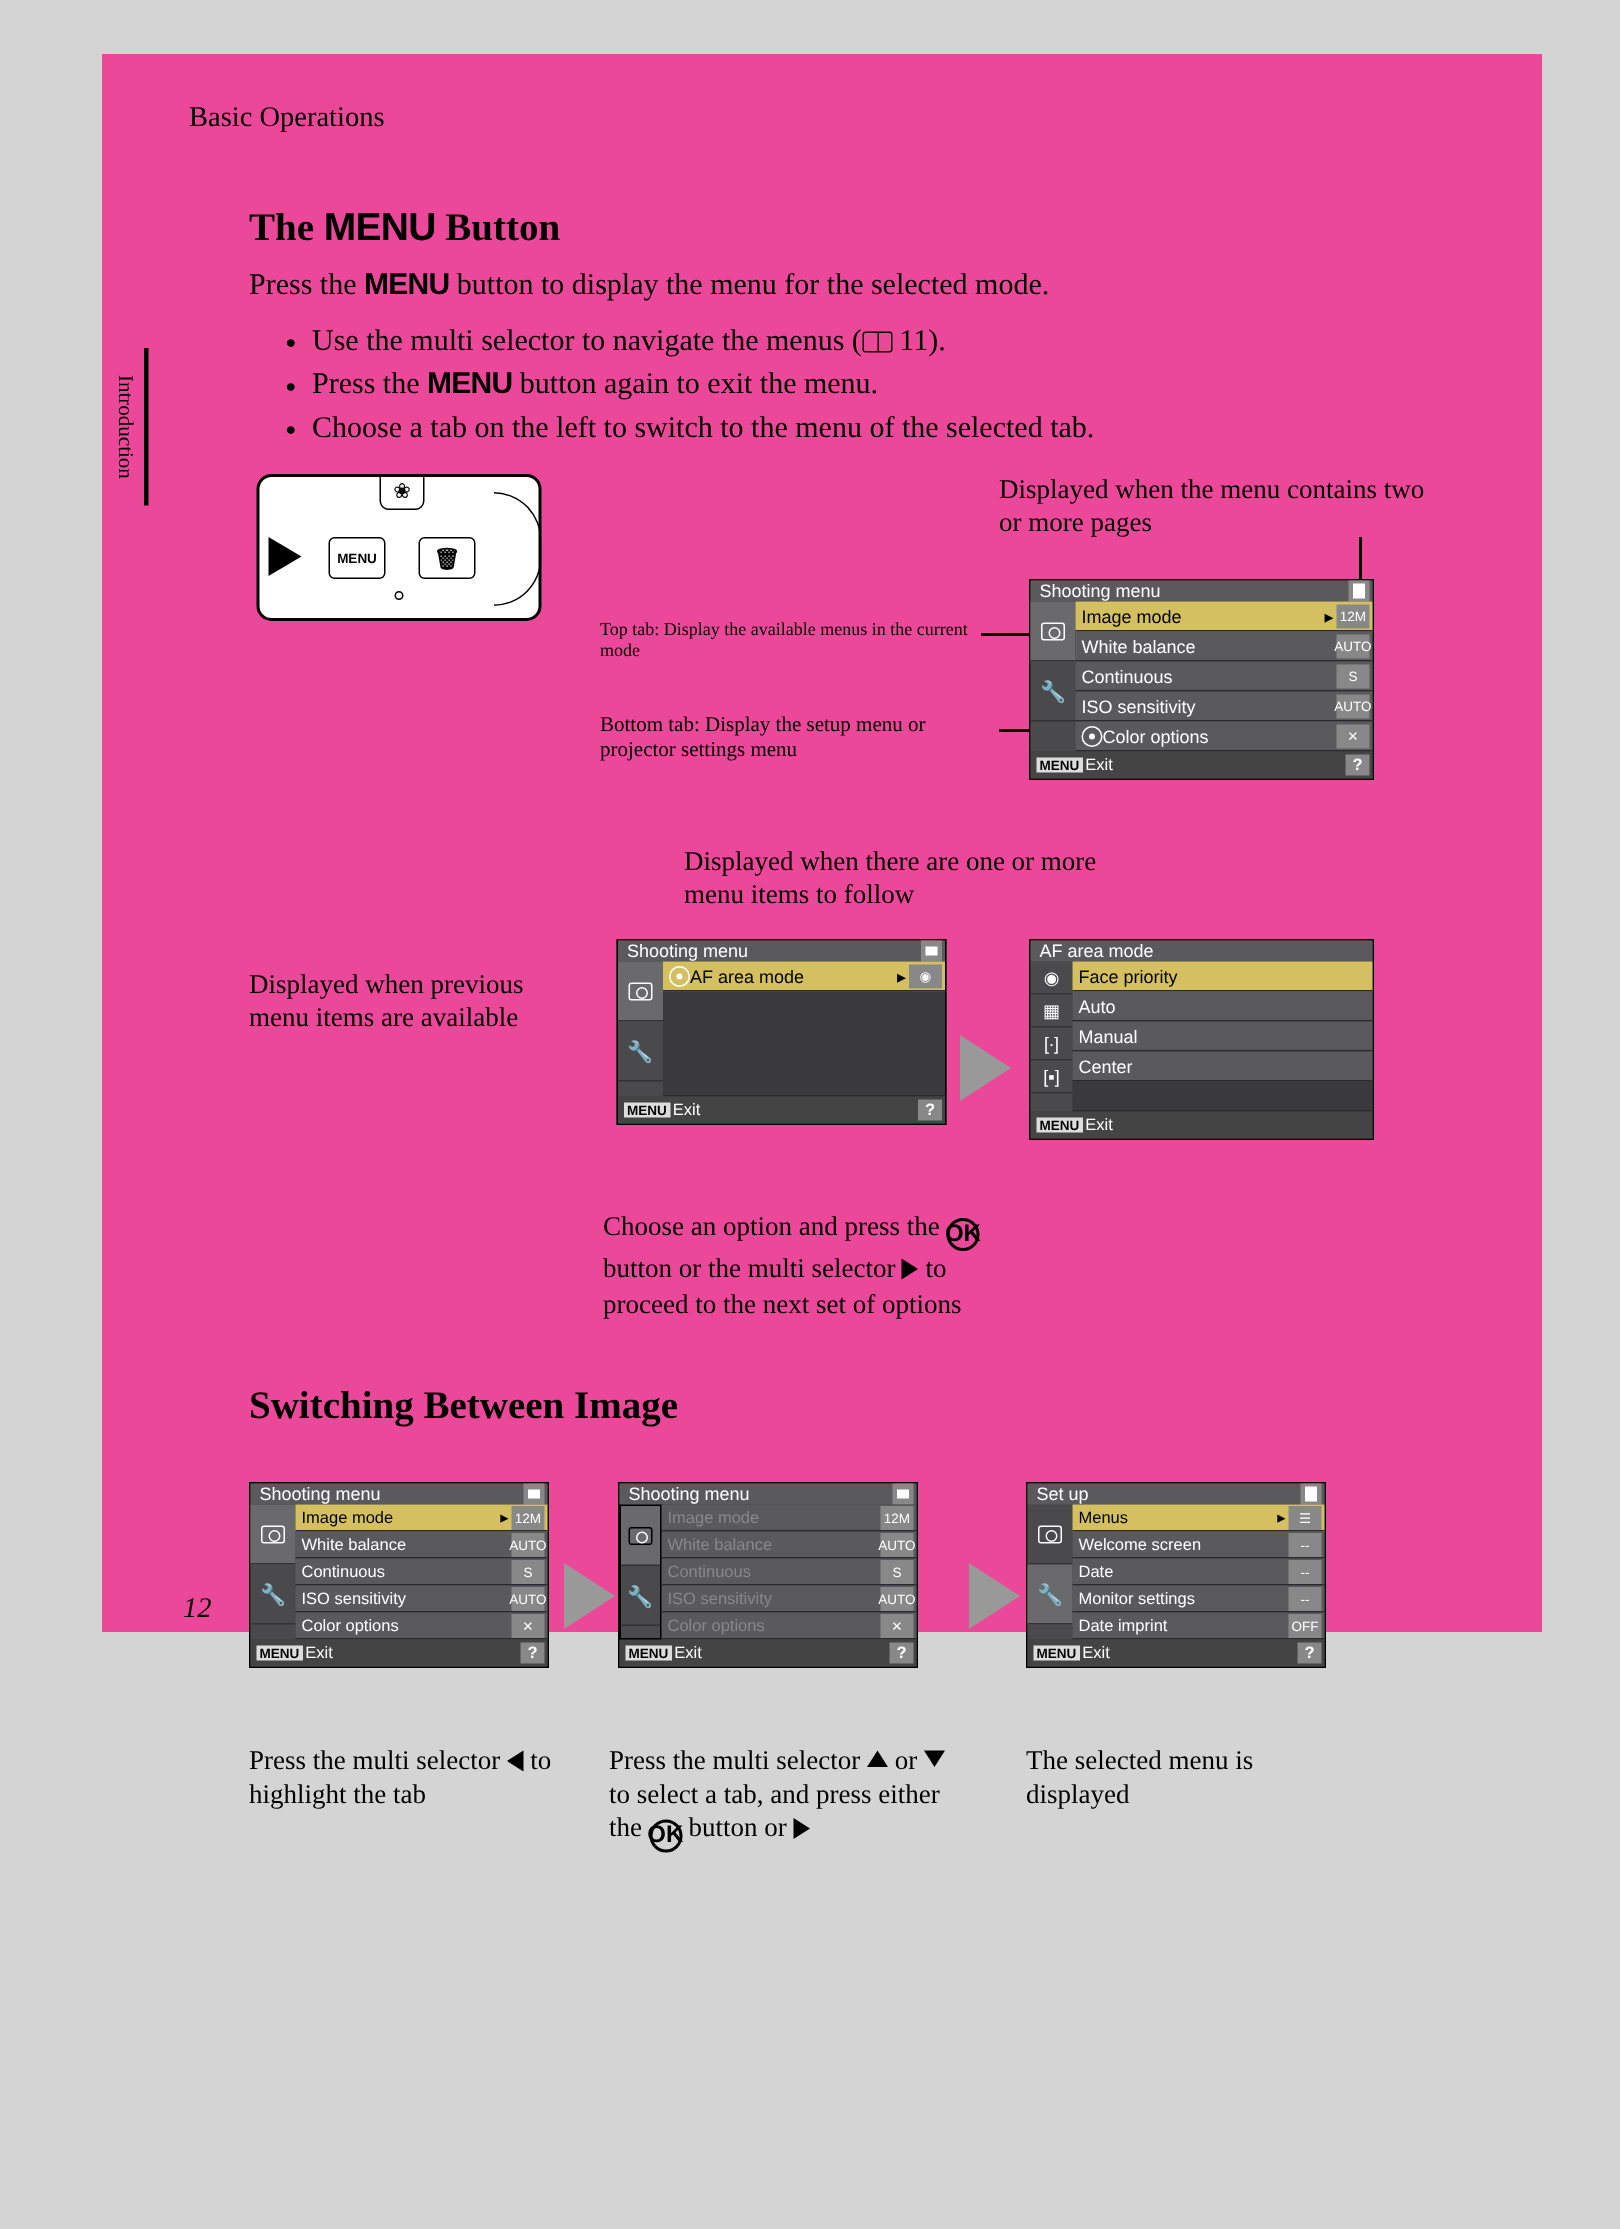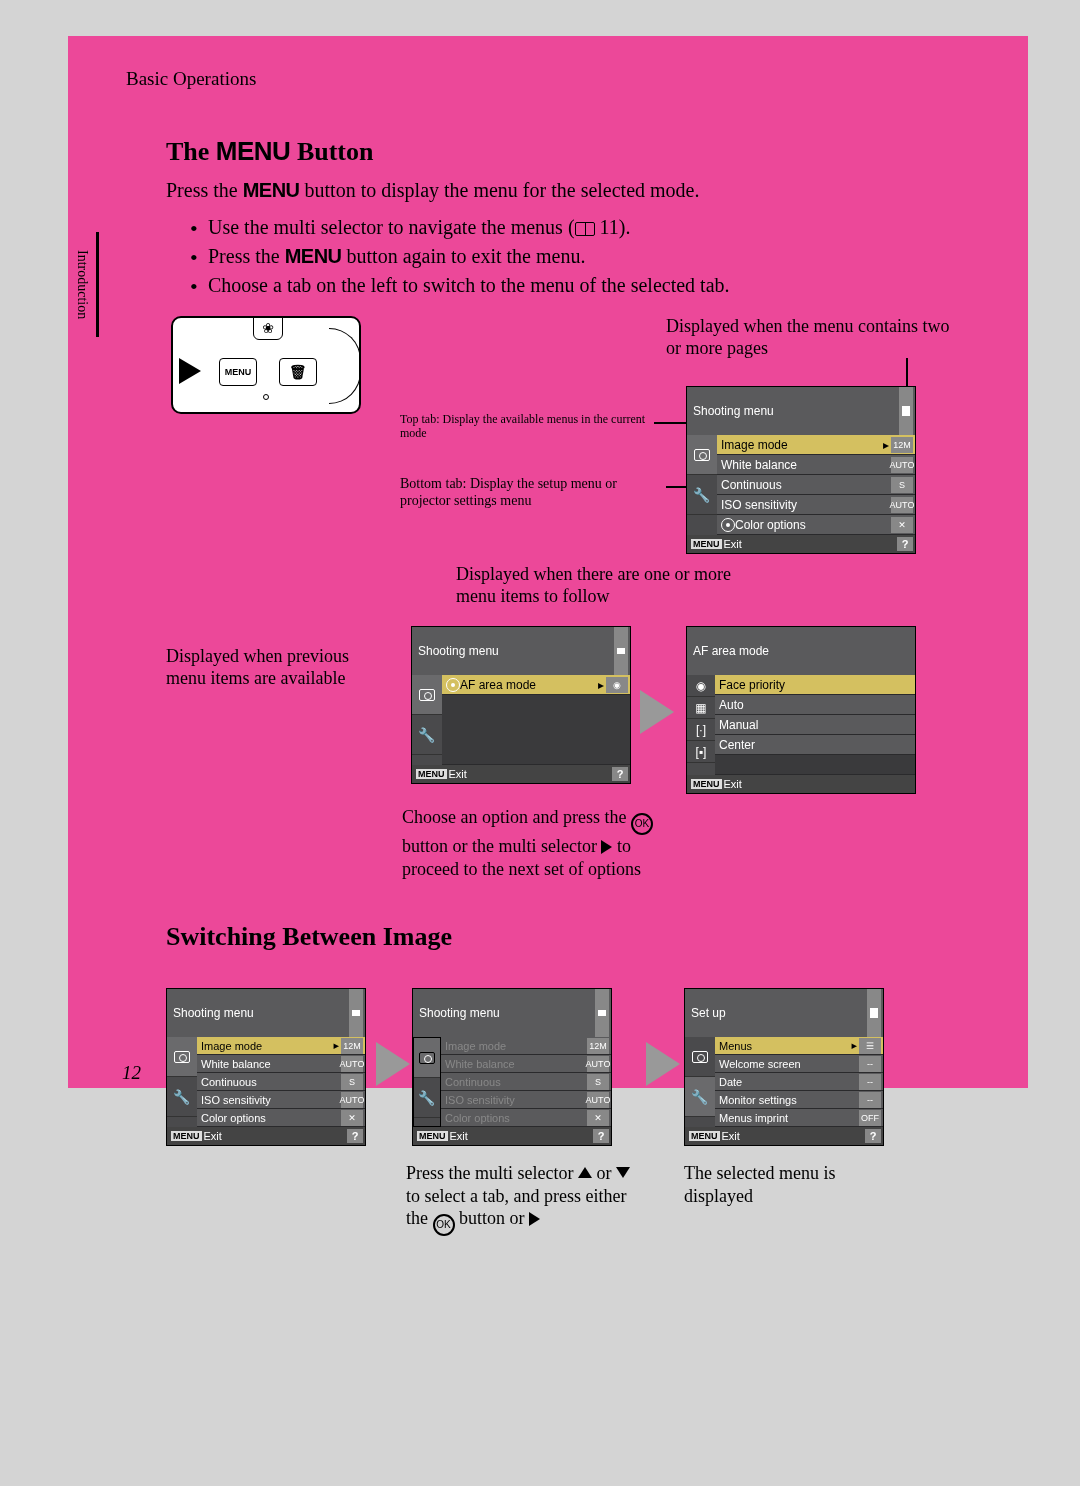--- a/index.html
+++ b/index.html
@@ -8,21 +8,21 @@
   .breadcrumb{font-size:19px;margin-bottom:46px;margin-left:8px}
   .side-tab{position:absolute;left:0;top:196px;writing-mode:vertical-rl;font-size:14px;padding:18px 6px;border-right:3px solid #000}
   h2{font-size:26px;font-weight:bold;margin:0 0 10px 48px}
   .menu-word{font-family:Arial,sans-serif;font-weight:900;letter-spacing:-.5px}
   .intro{font-size:20px;margin:0 0 10px 48px;line-height:1.3}
   ul.bullets{margin:0 0 16px 72px;font-size:20px;line-height:1.45}
   ul.bullets li{list-style:none;position:relative;padding-left:18px}
   ul.bullets li::before{content:"•";position:absolute;left:0;font-size:22px}
   .book-icon{display:inline-block;width:20px;height:14px;border:1.5px solid #000;border-radius:2px;position:relative;vertical-align:-2px}
   .book-icon::after{content:"";position:absolute;left:50%;top:0;bottom:0;width:1px;background:#000}
-  .ok-btn{display:inline-flex;align-items:center;justify-content:center;width:22px;height:22px;border:2px solid #000;border-radius:50%;font-size:10px;font-weight:normal;font-family:Arial;vertical-align:-4px}
+  .ok-btn{display:inline-flex;align-items:center;justify-content:center;width:22px;height:22px;border:2px solid #000;border-radius:50%;font-size:16px;font-weight:bold;font-family:Arial;vertical-align:-4px}
   .tri-r{display:inline-block;width:0;height:0;border-top:7px solid transparent;border-bottom:7px solid transparent;border-left:11px solid #000;vertical-align:-2px}
   .tri-l{display:inline-block;width:0;height:0;border-top:7px solid transparent;border-bottom:7px solid transparent;border-right:11px solid #000;vertical-align:-2px}
   .tri-u{display:inline-block;width:0;height:0;border-left:7px solid transparent;border-right:7px solid transparent;border-bottom:11px solid #000;vertical-align:1px}
   .tri-d{display:inline-block;width:0;height:0;border-left:7px solid transparent;border-right:7px solid transparent;border-top:11px solid #000;vertical-align:1px}
   .sect1{position:relative;margin-left:48px;height:310px}
   .cam-draw{position:absolute;left:5px;top:0;width:190px;height:98px;border:2px solid #000;border-radius:10px;background:#fff}
   .cam-draw .flower{position:absolute;left:80px;top:-2px;width:30px;height:24px;border:1.5px solid #000;border-radius:0 0 6px 6px;display:flex;align-items:center;justify-content:center;font-size:14px}
   .cam-draw .arrow{position:absolute;left:6px;top:40px;width:0;height:0;border-top:13px solid transparent;border-bottom:13px solid transparent;border-left:22px solid #000}
   .cam-draw .btn{position:absolute;width:38px;height:28px;border:1.5px solid #000;border-radius:4px;display:flex;align-items:center;justify-content:center;font-size:9px;font-family:Arial;font-weight:bold}
   .cam-draw .menu-b{left:46px;top:40px}
@@ -30,21 +30,21 @@
   .cam-draw .dot{position:absolute;left:90px;top:76px;width:6px;height:6px;border:1px solid #000;border-radius:50%}
   .cam-draw .ring{position:absolute;right:-2px;top:10px;width:32px;height:76px;border:1.5px solid #000;border-left:none;border-radius:0 40px 40px 0}
   .note1{position:absolute;left:234px;top:96px;width:250px;font-size:12px;line-height:1.2}
   .note2{position:absolute;left:234px;top:160px;width:260px;font-size:14px;line-height:1.2}
   .note3{position:absolute;left:500px;top:0;width:300px;font-size:18px;line-height:1.2}
   .note4{position:absolute;left:290px;top:248px;width:300px;font-size:18px;line-height:1.2}
   .line1{position:absolute;left:488px;top:106px;width:42px;height:2px;background:#000}
   .line2{position:absolute;left:500px;top:170px;width:30px;height:2px;background:#000}
   .line3{position:absolute;left:740px;top:42px;width:2px;height:30px;background:#000}
   .cam-menu{position:absolute;width:230px;background:#3a3a3c;border:1px solid #000;color:#fff;font-family:Arial,sans-serif;font-size:12px}
-  .cm-top{background:#5a5a5c;padding:17px 6px;position:relative}
+  .cm-top{background:#5a5a5c;padding:0 6px;position:relative}
   .cm-page{position:absolute;right:2px;top:0;bottom:0;width:14px;background:#888;display:flex;align-items:center;justify-content:center}
   .cm-page span{width:8px;height:10px;background:#fff;display:block}
   .cm-body{display:flex}
   .cm-tabs{width:30px;background:#4a4a4c;display:flex;flex-direction:column}
   .cm-tab{height:40px;display:flex;align-items:center;justify-content:center;border-bottom:1px solid #333}
   .cm-tab.sel{background:#6a6a6c}
   .cm-items{flex:1}
   .cm-row{display:flex;align-items:center;height:20px;border-bottom:1px solid #2a2a2c;padding:0 4px;background:#5a5a5c;position:relative}
   .cm-row.hi{background:#d4c060;color:#000}
   .cm-row.dim{color:#888}
@@ -345,32 +345,35 @@
             </div>
           <div class="cm-row">
               <span>Date</span>
               <span class="val">--</span>
             </div>
           <div class="cm-row">
               <span>Monitor settings</span>
               <span class="val">--</span>
             </div>
           <div class="cm-row">
-              <span>Menus imprint</span>
+              <span>Date imprint</span>
               <span class="val">OFF</span>
             </div>
         </div>
       </div>
       <div class="cm-foot">
           <span class="mw">MENU</span>
           <span>Exit</span>
           <span class="help">?</span>
         </div>
     </div>
 
+    <div class="note8">
+      <span>Press the multi selector </span><span class="tri-l"></span><span> to highlight the tab</span>
+    </div>
     <div class="note9">
       <span>Press the multi selector </span><span class="tri-u"></span><span> or </span><span class="tri-d"></span><span> to select a tab, and press either the </span><span class="ok-btn">OK</span><span> button or </span><span class="tri-r"></span>
     </div>
     <div class="note10">The selected menu is displayed</div>
   </div>
 
   <div class="pgnum">12</div>
 </div>
 
 </body></html>

